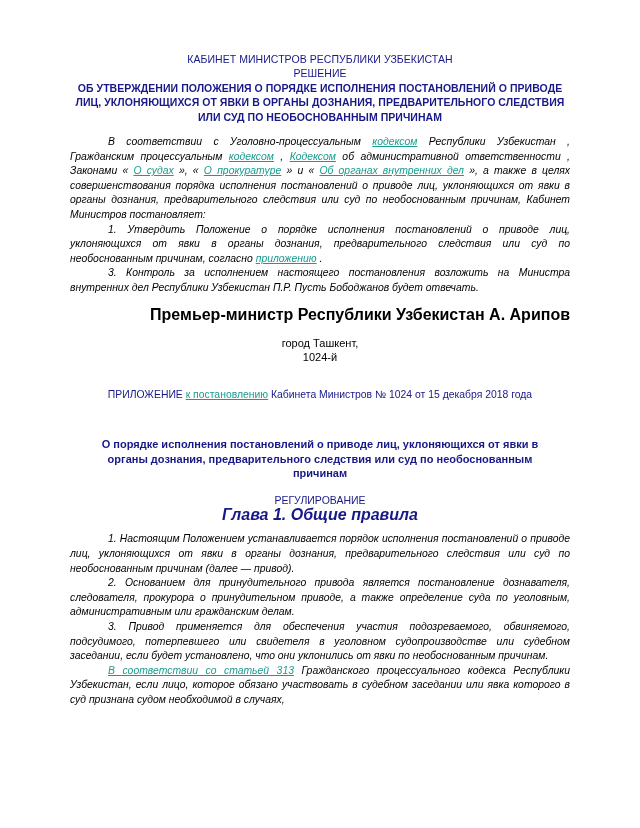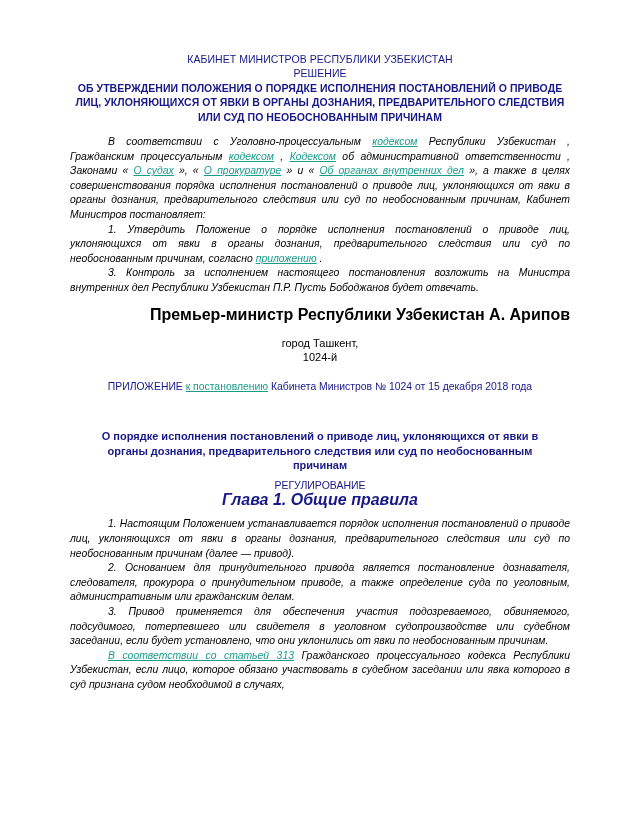--- a/index.html
+++ b/index.html
@@ -70,40 +70,40 @@
   .place {
     margin-top: 14px;
     text-align: center;
     font-size: 11px;
     line-height: 14.4px;
     color: #000;
   }
 
   
   .appendix-ref {
-    margin-top: 16px;
+    margin-top: 24px;
     text-align: center;
     font-size: 10.4px;
     line-height: 14.4px;
     color: #181888;
   }
   .appendix-ref a.lnk { color: #199c8c; }
 
   
   .appendix-title {
     margin-top: 34px;
     text-align: center;
     font-weight: bold;
     font-size: 11px;
     line-height: 14.8px;
     color: #181888;
     padding: 0 18px;
   }
   .reg {
-    margin-top: 5px;
+    margin-top: 12px;
     text-align: center;
     font-size: 10.5px;
     line-height: 14.6px;
     color: #181888;
   }
   .chapter {
     text-align: center;
     font-weight: bold;
     font-size: 16px;
     line-height: 14.6px;

